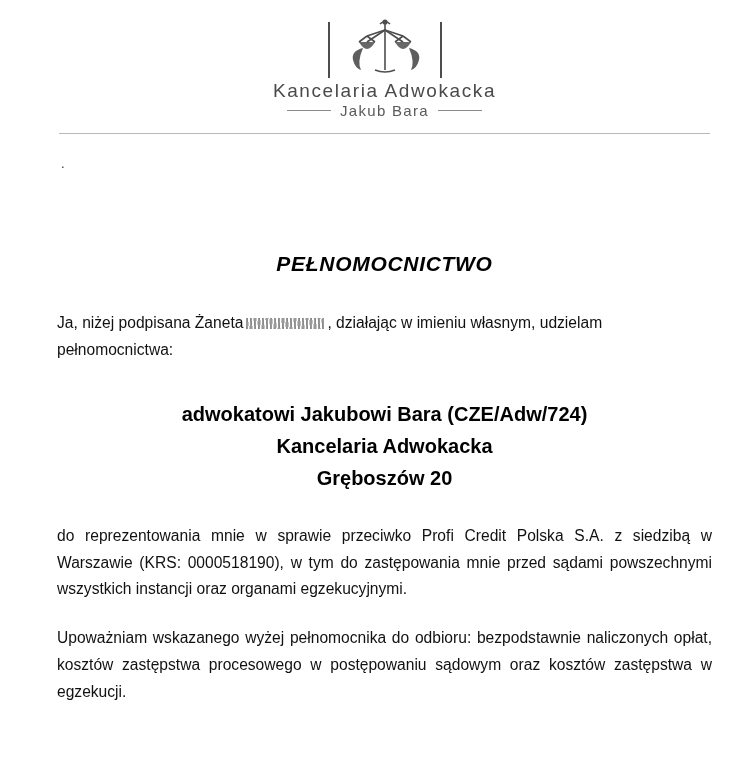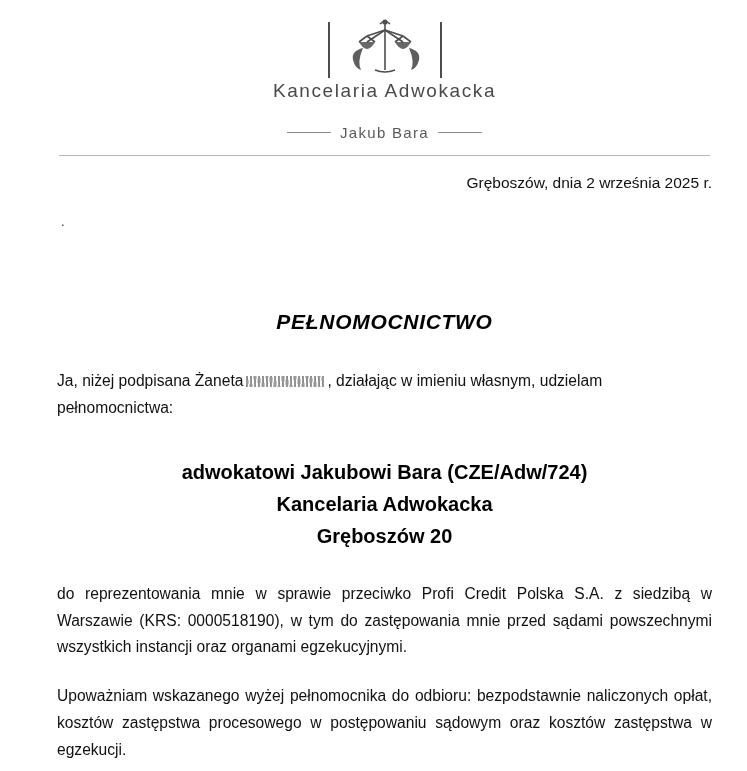--- a/index.html
+++ b/index.html
@@ -57,21 +57,21 @@
     letter-spacing: 1.6px;
     color: #4a4a4a;
     font-weight: 400;
     margin-top: 2px;
   }
   .firm-sub-wrap {
     display: flex;
     align-items: center;
     justify-content: center;
     gap: 9px;
-    margin-top: 22px;
+    margin-top: 0;
   }
   .firm-sub-wrap .rule {
     width: 44px;
     height: 1px;
     background: #8a8a8a;
   }
   .firm-person {
     font-size: 15px;
     letter-spacing: 1.3px;
     color: #5a5a5a;
@@ -193,21 +193,20 @@
       <span class="rule"></span>
       <span class="firm-person">Jakub Bara</span>
       <span class="rule"></span>
     </div>
   </div>
 
   <div class="header-divider"></div>
 
   <div class="content">
 
-    <div class="place-date">Gręboszów, dnia 2 września 2025 r.</div>
 
     <div class="stray-mark">.</div>
 
     <div class="doc-title">PEŁNOMOCNICTWO</div>
 
     <p class="para first">
       <span>Ja, niżej podpisana Żaneta</span><span class="redaction">redacted-surname</span><span>, działając w imieniu własnym, udzielam pełnomocnictwa:</span>
     </p>
 
     <div class="block-center">

